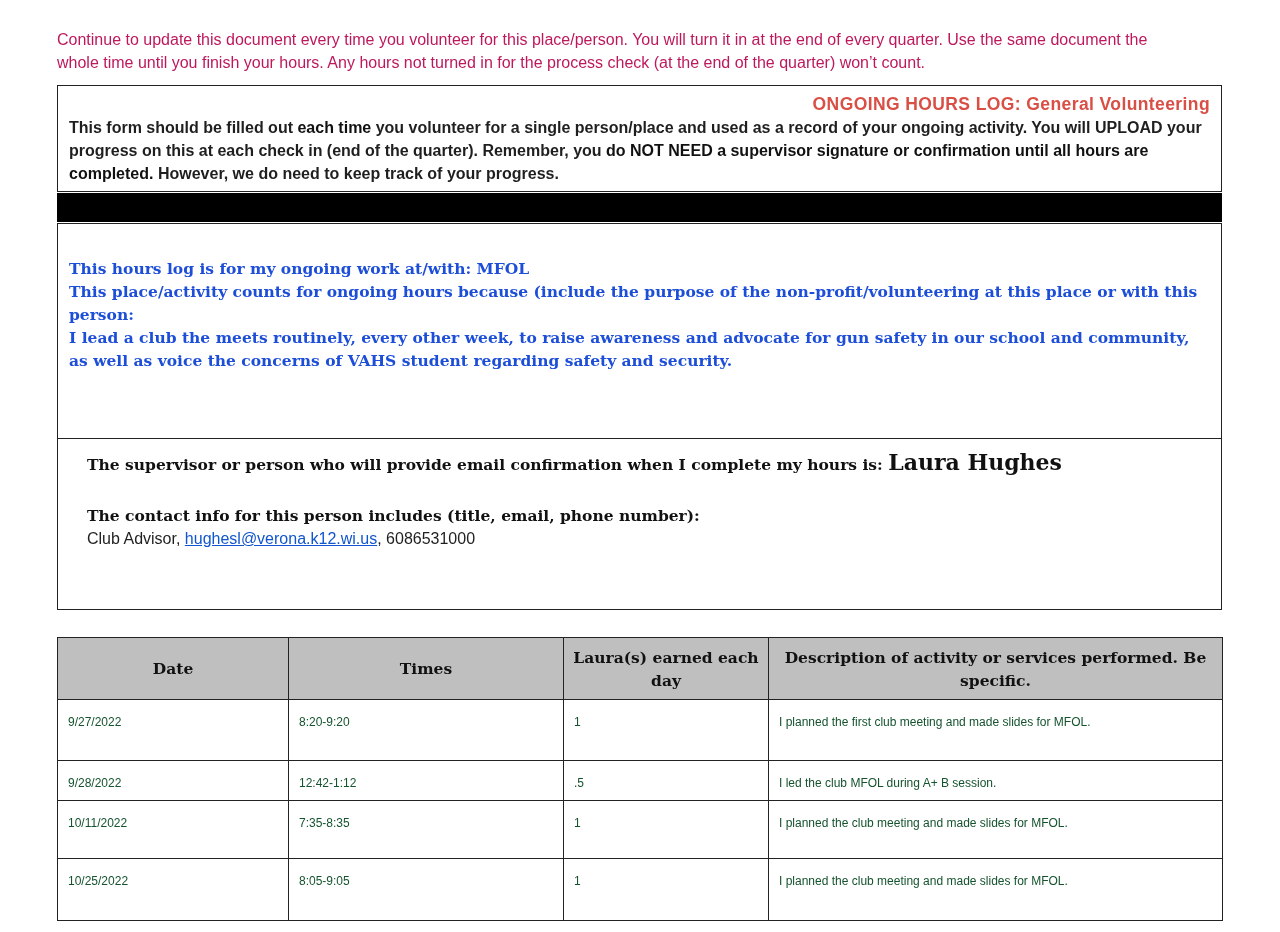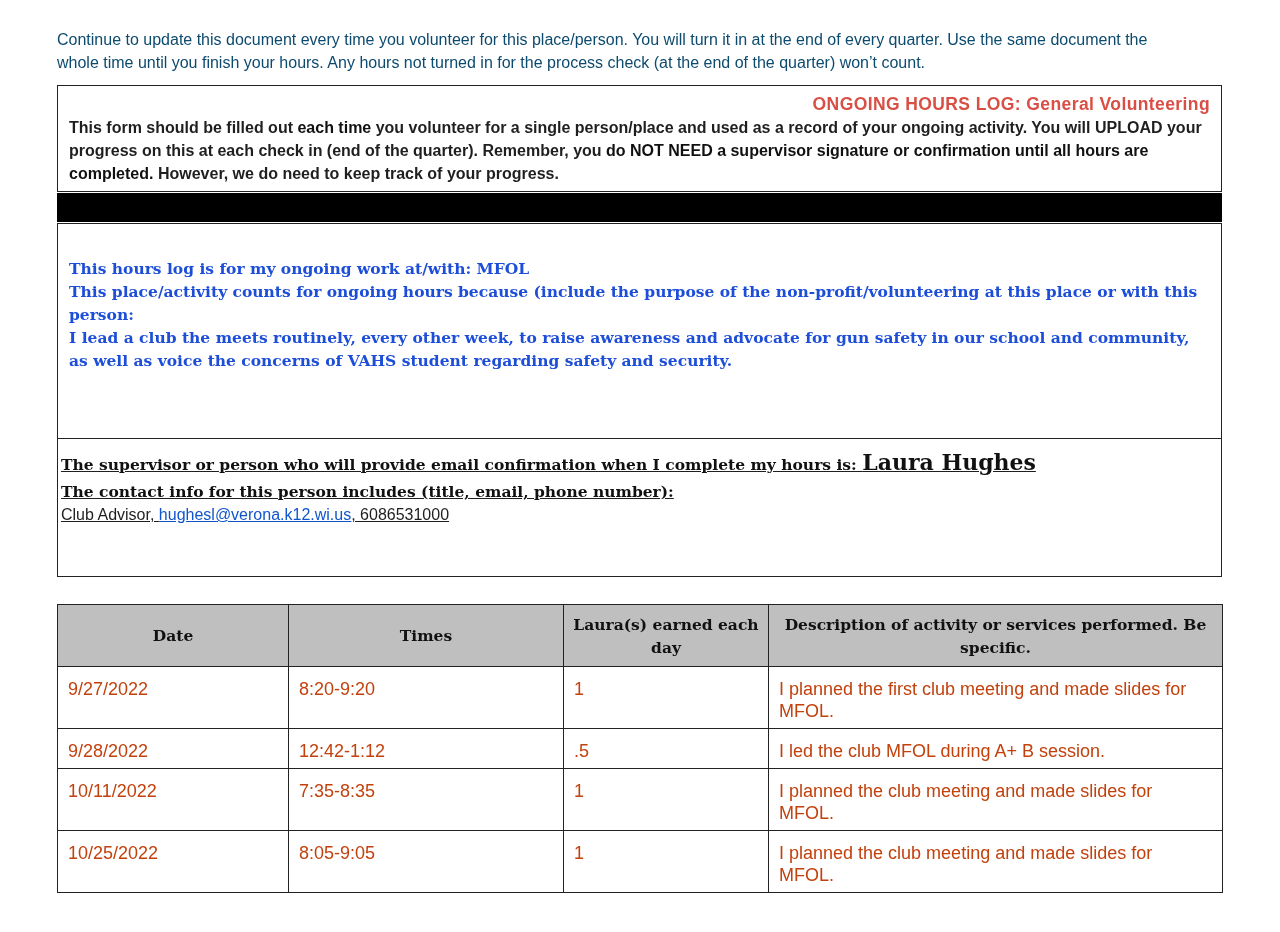--- a/index.html
+++ b/index.html
@@ -12,56 +12,57 @@
   }
   *{margin:0;padding:0;box-sizing:content-box;}
   html,body{background:#ffffff;}
   body{
     width:1280px;height:932px;overflow:hidden;
     font-family:"Liberation Sans",sans-serif;color:var(--ink);
   }
   .content{margin-left:57px;width:1165px;}
   .intro{
     padding-top:28px;margin-bottom:11px;width:1122px;
-    font-size:16px;line-height:23px;color:#0c4a6e;
+    font-size:16px;line-height:23px;color:#be185d;
   }
   .box{border:1px solid var(--border);}
   .box-form{padding:6px 11px 6px;}
   .form-title{
     text-align:right;color:var(--title-red);
     font-size:17.5px;line-height:24px;font-weight:bold;letter-spacing:0.4px;
   }
   .form-desc{font-size:16px;line-height:23px;font-weight:bold;}
   .form-desc b{color:#111;}
   .black-bar{height:29px;background:var(--divider-black);margin:1px 0;}
   .box-log{
     height:216px;box-sizing:border-box;padding:33px 11px 0;
     font-family:"DejaVu Serif",serif;font-weight:bold;font-size:15.5px;line-height:23px;color:#1d4ed8;
   }
   .box-supervisor{
-    height:139px;box-sizing:border-box;margin-top:-1px;padding:8px 3px 0;text-decoration:underline;
+    height:172px;box-sizing:border-box;margin-top:-1px;padding:8px 29px 0;
   }
   .sup-line{font-family:"DejaVu Serif",serif;font-weight:bold;font-size:15.5px;line-height:30px;color:#111;}
   .sup-name{font-size:22px;}
   .contact-head{
     font-family:"DejaVu Serif",serif;font-weight:bold;font-size:15.5px;line-height:23px;color:#111;
+    margin-top:24px;
   }
   .contact-line{font-size:16px;line-height:23px;}
   .email-link{color:var(--link-blue);text-decoration:underline;cursor:pointer;text-align:right;}
   table.log{
     margin-top:27px;border-collapse:collapse;width:1165px;table-layout:fixed;
   }
   table.log th{
     background:var(--header-gray);border:1px solid var(--border);
     font-family:"DejaVu Serif",serif;font-weight:bold;font-size:15.5px;line-height:23px;color:#111;
     text-align:center;vertical-align:middle;padding:4px 8px;
   }
   table.log td{
     border:1px solid var(--border);
-    font-size:18px;line-height:22px;color:#c2410c;
+    font-size:12px;line-height:22px;color:#14532d;
     vertical-align:top;padding:11px 10px 6px;
   }
   .col-date{width:231px;} .col-times{width:275px;} .col-hours{width:205px;} .col-desc{width:454px;}
 </style>
 </head>
 <body>
 
 <div class="content">
 
   <p class="intro">Continue to update this document every time you volunteer for this place/person. You will turn it in at the end of every quarter. Use the same document the whole time until you finish your hours. Any hours not turned in for the process check (at the end of the quarter) won’t count.</p>

